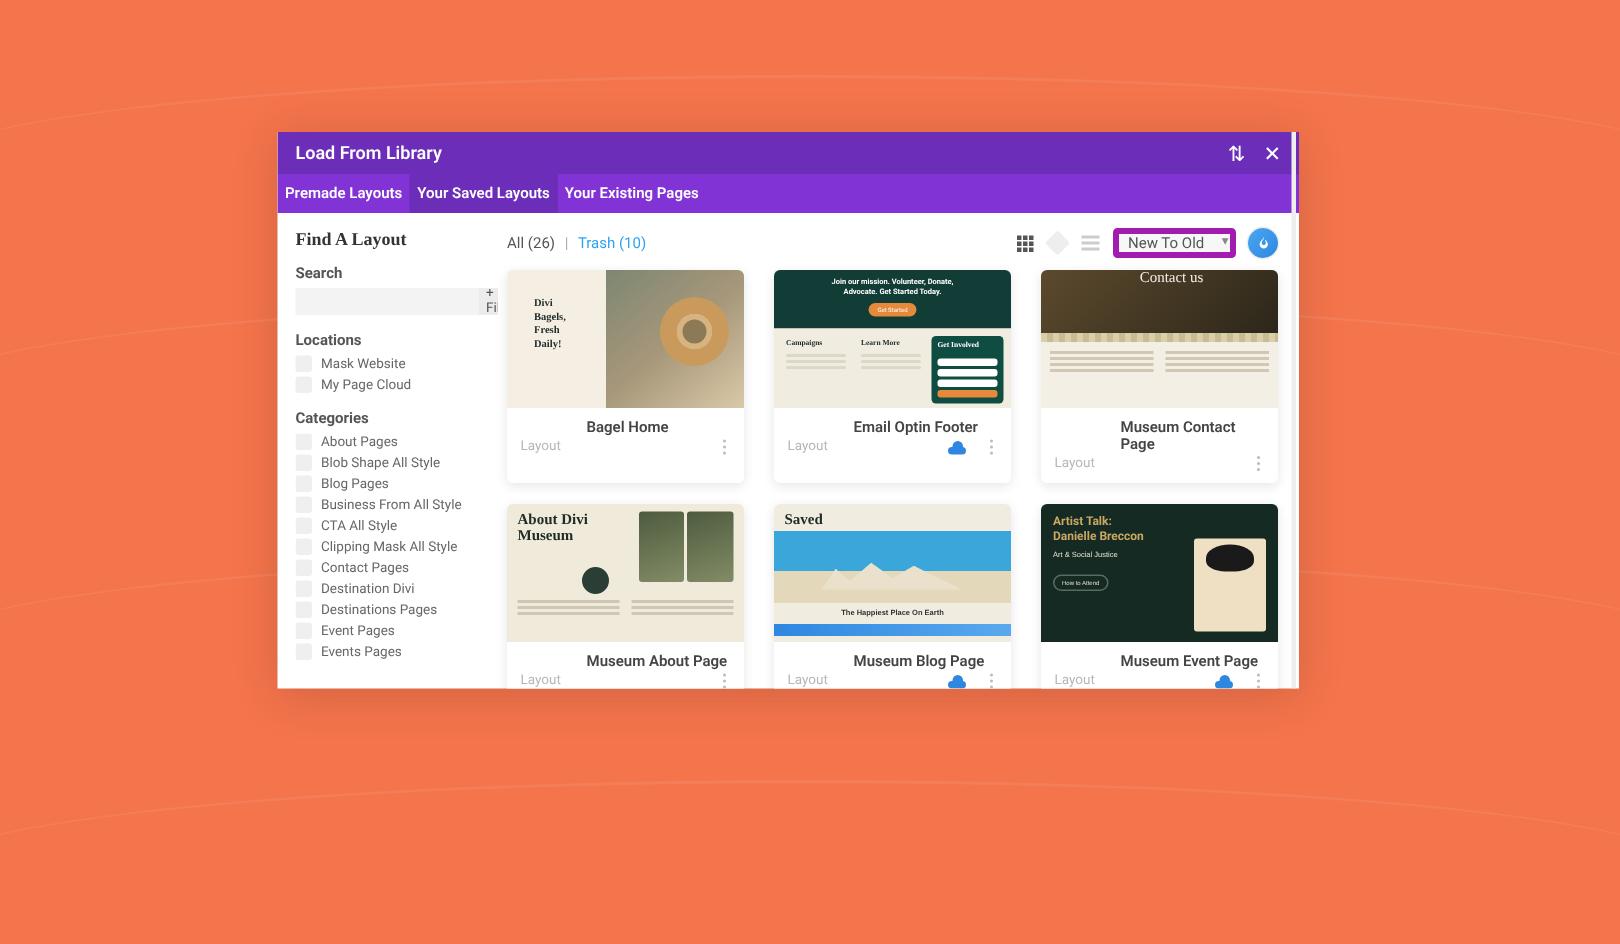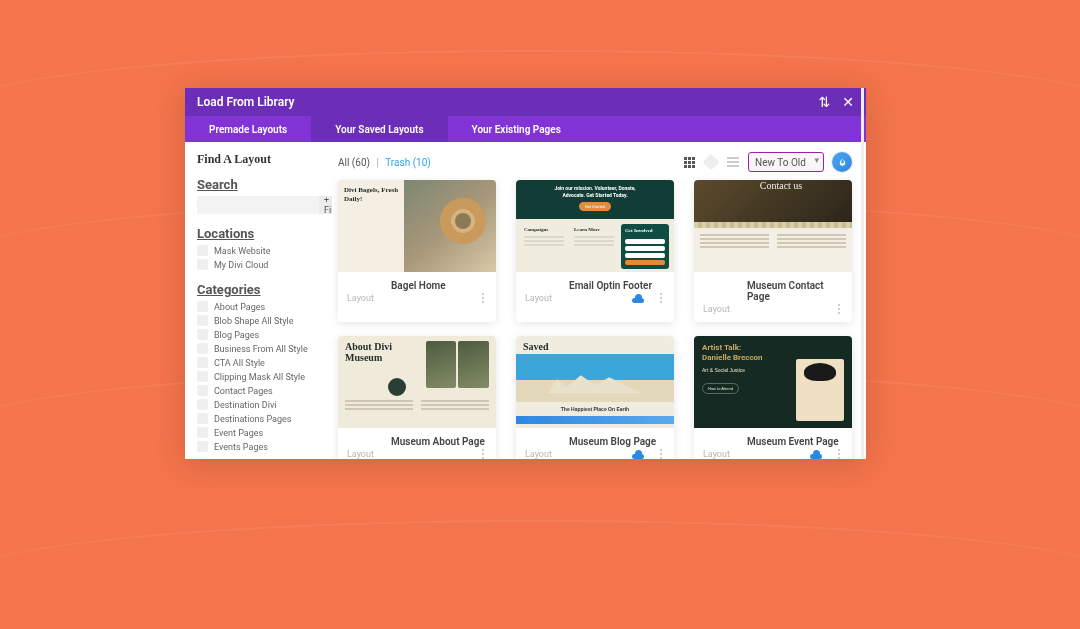--- a/index.html
+++ b/index.html
@@ -10,60 +10,60 @@
   .modal { position:absolute; left:185px; top:88px; width:681px; height:371px; background:#fff; overflow:hidden; box-shadow:0 4px 30px rgba(0,0,0,.15); }
 
   
   .hdr { height:28px; background:#6c2eb9; display:flex; align-items:center; justify-content:space-between; padding:0 12px; }
   .hdr-title { color:#fff; font-size:12px; font-weight:600; }
   .hdr-actions { display:flex; gap:12px; align-items:center; }
   .hdr-actions span { color:#fff; font-size:14px; cursor:pointer; }
 
   
   .tabs { height:26px; background:#8233d6; display:flex; align-items:stretch; }
-  .tab { padding:0 24px; color:#fff; font-size:10px; font-weight:600; display:flex; align-items:center; cursor:pointer; }
+  .tab { padding:0 5px; color:#fff; font-size:10px; font-weight:600; display:flex; align-items:center; cursor:pointer; }
   .tab.active { background:#6c2eb9; }
 
   
   .body { display:flex; height:calc(100% - 54px); }
   .sidebar { width:147px; padding:10px 0 10px 12px; overflow:hidden; }
   .sb-title { font-size:12px; font-weight:700; color:#333; margin-bottom:10px;font-family:Liberation Serif, serif; }
-  .sb-label { font-size:13px; font-weight:700; color:#555; margin:6px 0 4px;text-decoration:underline; }
+  .sb-label { font-size:10px; font-weight:700; color:#555; margin:6px 0 4px; }
   .search-row { display:flex; }
   .search-input { flex:1; height:18px; border:none; background:#f3f3f3; font-size:9px; padding:0 4px; }
   .filter-chip { height:18px; background:#ececec; font-size:9px; color:#555; padding:0 5px; display:flex; align-items:center; cursor:pointer; }
   .chk-list { display:flex; flex-direction:column; gap:3px; }
   .chk-item { display:flex; align-items:center; gap:6px; font-size:9px; color:#666; cursor:pointer; }
   .chk { width:11px; height:11px; background:#efefef; border-radius:2px; }
   .cat-scroll { margin-top:4px; max-height:170px; overflow:hidden; }
 
   .main { flex:1; padding:10px 14px 0 6px; position:relative; }
   .topline { display:flex; align-items:center; justify-content:space-between; font-size:10px; color:#555; margin-bottom:8px; }
   .counts a { cursor:pointer; }
   .counts .sep { margin:0 4px; color:#aaa; }
   .trash { color:#2ea3f2; }
   .view-ctrls { display:flex; align-items:center; gap:8px; }
   .icon-sq { width:14px; height:14px; display:inline-flex; align-items:center; justify-content:center; cursor:pointer; }
   .grid-icon { display:grid; grid-template-columns:repeat(3,3px); grid-template-rows:repeat(3,3px); gap:1px; }
   .grid-icon i { background:#555; }
   .list-icon { display:flex; flex-direction:column; gap:2px; }
   .list-icon i { width:12px; height:2px; background:#ccc; }
   .tag-icon { width:12px; height:12px; background:#eee; transform:rotate(45deg); border-radius:2px; }
-  .sort-select { height:20px; font-size:10px; border:1px solid #a21caf; border-radius:3px; background:#f7f7f7; padding:0 16px 0 6px; color:#555; appearance:none; -webkit-appearance:none; position:relative; }
+  .sort-select { height:20px; font-size:10px; border:4px solid #a21caf; border-radius:3px; background:#f7f7f7; padding:0 16px 0 6px; color:#555; appearance:none; -webkit-appearance:none; position:relative; }
   .sort-wrap { position:relative; }
   .sort-wrap::after { content:"▾"; position:absolute; right:5px; top:3px; font-size:9px; color:#888; pointer-events:none; }
   .avatar { width:20px; height:20px; border-radius:50%; background:linear-gradient(135deg,#4aa6f2,#2e87e0); display:flex; align-items:center; justify-content:center; color:#fff; font-size:10px; cursor:pointer; box-shadow:0 0 0 1px #eee; }
 
   .cards { display:grid; grid-template-columns:repeat(3,1fr); gap:14px 20px; }
   .card { background:#fff; border-radius:4px; box-shadow:0 2px 8px rgba(0,0,0,.10); overflow:hidden; }
   .thumb { height:92px; position:relative; overflow:hidden; }
 
   
   .t-bagel { display:flex; }
-  .t-bagel .l { width:42%; background:#f5eee2; padding:6px; }
+  .t-bagel .l { width:42%; background:#f5eee2; padding:18px; }
   .t-bagel .l h5 { font:700 7px/9px Georgia,serif; color:#1d2a2a; }
   .t-bagel .r { flex:1; background:linear-gradient(140deg,#7d8772 0%,#a7977a 50%,#d9c9a8 100%); position:relative; }
   .t-bagel .r .ring { position:absolute; right:10px; top:18px; width:46px; height:46px; border-radius:50%; background:radial-gradient(circle at 50% 50%, #d7b382 0 36%, #c99a5b 37% 100%); box-shadow:inset 0 0 0 10px rgba(0,0,0,0); }
   .t-bagel .r .ring::after { content:""; position:absolute; inset:15px; border-radius:50%; background:#8b7a55; }
 
   .t-optin { display:flex; flex-direction:column; }
   .t-optin .bar { background:#123d36; color:#fff; text-align:center; font-size:5px; padding:5px 8px 8px; }
   .t-optin .bar b { display:block; font-size:5px; line-height:7px; }
   .t-optin .btn { display:inline-block; background:#e58a3a; color:#fff; border-radius:8px; font-size:4px; padding:2px 6px; margin-top:3px; }
   .t-optin .cols { flex:1; background:#f1ece0; display:flex; gap:4px; padding:5px; }
@@ -158,21 +158,21 @@
       </div>
 
       <div class="sb-label" style="margin-top:12px">Locations</div>
       <div class="chk-list">
         <div class="chk-item">
             <span class="chk"></span>
             <span>Mask Website</span>
           </div>
         <div class="chk-item">
             <span class="chk"></span>
-            <span>My Divi Cloud</span>
+            <span>My Page Cloud</span>
           </div>
       </div>
 
       <div class="sb-label" style="margin-top:12px">Categories</div>
       <div class="chk-list cat-scroll">
         <div class="chk-item">
             <span class="chk"></span>
             <span>About Pages</span>
           </div>
         <div class="chk-item">
@@ -214,21 +214,21 @@
         <div class="chk-item">
             <span class="chk"></span>
             <span>Events Pages</span>
           </div>
       </div>
     </aside>
 
     <section class="main">
       <div class="topline">
         <div class="counts">
-          <a><span>All</span> (<span>60</span>)</a>
+          <a><span>All</span> (<span>26</span>)</a>
           <span class="sep">|</span>
           <a class="trash"><span>Trash</span> (<span>10</span>)</a>
         </div>
         <div class="view-ctrls">
           <span class="icon-sq">
               <span class="grid-icon">
                 <i></i>
                 <i></i>
                 <i></i>
                 <i></i>

